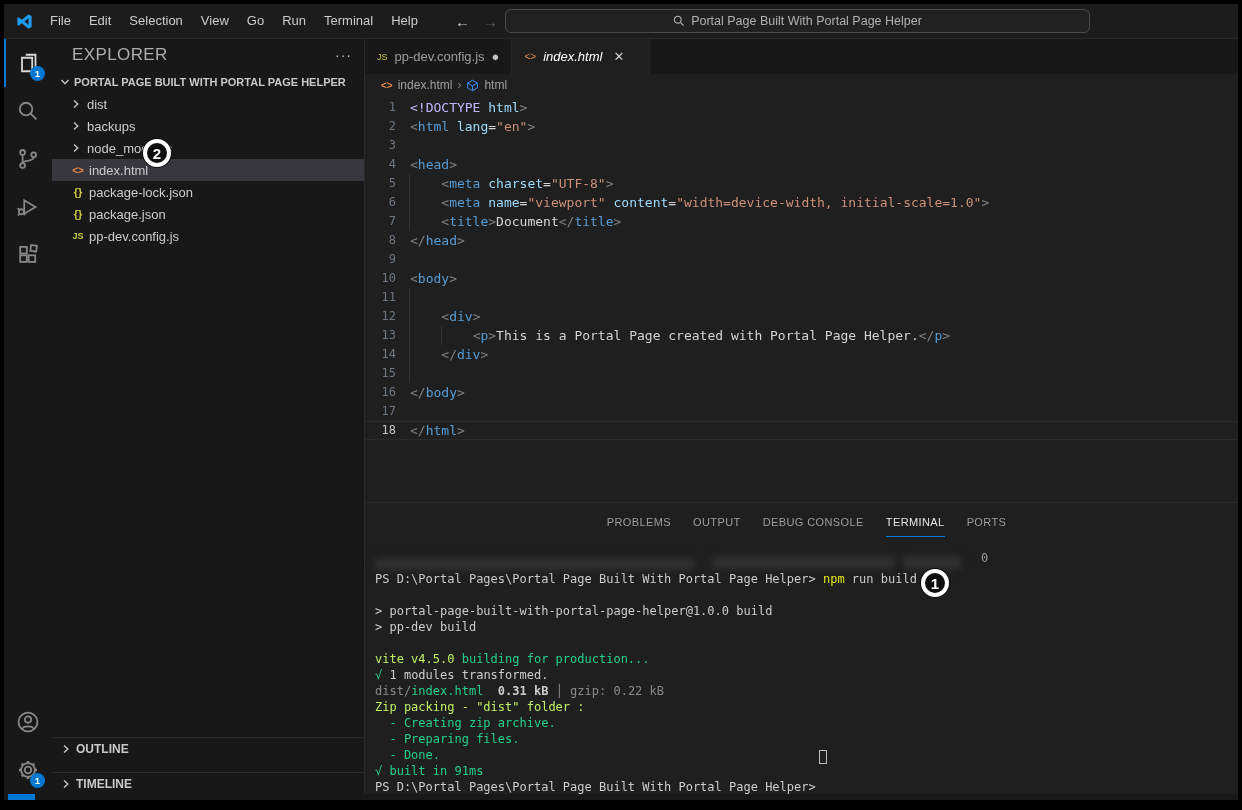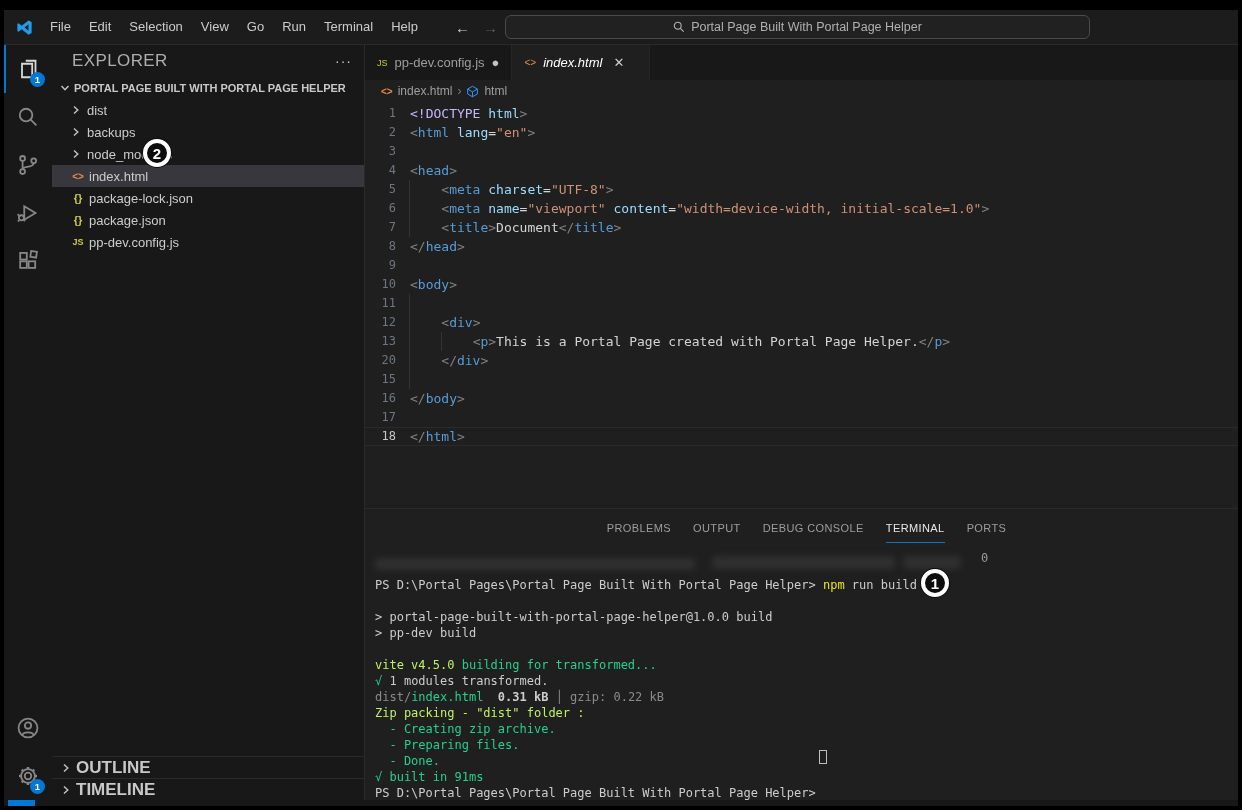--- a/index.html
+++ b/index.html
@@ -1,18 +1,18 @@
 <!DOCTYPE html>
 <html><head>
 <meta charset="utf-8">
 <style>
   * { margin:0; padding:0; box-sizing:border-box; }
   body { background:#2a2a2a; font-family:"Liberation Sans",sans-serif; }
   .frame { position:relative; width:1242px; height:810px; background:#000; overflow:hidden; }
-  .app { position:absolute; left:4px; top:10px; width:1234px; height:796px; background:#1f1f1f; display:flex; flex-direction:column; }
+  .app { position:absolute; left:4px; top:4px; width:1234px; height:796px; background:#1f1f1f; display:flex; flex-direction:column; }
 
   
   .titlebar { height:35px; flex:none; background:#1c1c1c; border-bottom:1px solid #2a2a2a; display:flex; align-items:center; position:relative; }
   .vscode-logo { margin-left:11px; width:19px; height:19px; flex:none; }
   .menus { display:flex; margin-left:7px; }
   .menu-item { padding:0 9px; font-size:13px; color:#cbcbcb; line-height:34px; cursor:default; }
   .nav-arrows { position:absolute; left:451px; top:0; height:34px; display:flex; align-items:center; gap:13px; font-size:15px; }
   .arrow-back { color:#cfcfcf; } .arrow-fwd { color:#5d5d5d; }
   .searchbox { position:absolute; left:501px; top:5px; width:585px; height:24px; background:#212121; border:1px solid #4a4a4a; border-radius:6px; display:flex; align-items:center; justify-content:center; gap:6px; color:#b0b0b0; font-size:12.5px; }
 
@@ -37,21 +37,21 @@
   .trow { height:22px; display:flex; align-items:center; font-size:13px; color:#cccccc; cursor:default; }
   .trow .chev { width:16px; margin-left:16px; flex:none; display:flex; align-items:center; justify-content:center; }
   .trow .fico { width:16px; margin-left:18px; flex:none; text-align:center; font-weight:bold; }
   .trow .lbl { margin-left:3px; white-space:nowrap; }
   .trow.hl { background:#32320f; }
   .trow.hl .lbl, .trow.hl svg path { color:#d6d67a; stroke:#bdbd6a; }
   .trow.sel { background:#37373d; }
   .ico-html { color:#e8894a; font-size:10px; }
   .ico-json { color:#cbcb41; font-size:11px; }
   .ico-js { color:#cbcb41; font-size:9px; }
-  .sb-bottomrow { height:22px; flex:none; border-top:1px solid #2a2a2a; display:flex; align-items:center; gap:5px; padding-left:9px; font-size:17px; font-weight:bold; color:#c8c8c8; }
+  .sb-bottomrow { height:22px; flex:none; border-top:1px solid #2a2a2a; display:flex; align-items:center; gap:5px; padding-left:9px; font-size:12px; font-weight:bold; color:#c8c8c8;margin-top:13px; }
   .spacer { flex:1; }
 
   
   .editor-col { flex:1; display:flex; flex-direction:column; min-width:0; }
   .tabbar { height:35px; flex:none; background:#181818; display:flex; }
   .tab { display:flex; align-items:center; gap:7px; padding:0 12px; font-size:13px; color:#9d9d9d; background:#181818; border-right:1px solid #252525; min-width:138px; }
   .tab.active { background:#1f1f1f; color:#ffffff; }
   .tab .tlabel.preview { font-style:italic; }
   .tab .dot { color:#c4c4c4; font-size:13px; }
   .tab .close { color:#cccccc; font-size:13px; margin-left:4px; }
@@ -327,21 +327,21 @@
             </div>
             <div class="cl">
               <span class="ln">12</span>
               <span class="lt"><span class="tk-txt">    </span><span class="tk-p">&lt;</span><span class="tk-tag">div</span><span class="tk-p">&gt;</span></span>
             </div>
             <div class="cl">
               <span class="ln">13</span>
               <span class="lt"><span class="tk-txt">        </span><span class="tk-p">&lt;</span><span class="tk-tag">p</span><span class="tk-p">&gt;</span><span class="tk-txt">This is a Portal Page created with Portal Page Helper.</span><span class="tk-p">&lt;/</span><span class="tk-tag">p</span><span class="tk-p">&gt;</span></span>
             </div>
             <div class="cl">
-              <span class="ln">20</span>
+              <span class="ln">14</span>
               <span class="lt"><span class="tk-txt">    </span><span class="tk-p">&lt;/</span><span class="tk-tag">div</span><span class="tk-p">&gt;</span></span>
             </div>
             <div class="cl">
               <span class="ln">15</span>
               <span class="lt"></span>
             </div>
             <div class="cl">
               <span class="ln">16</span>
               <span class="lt"><span class="tk-p">&lt;/</span><span class="tk-tag">body</span><span class="tk-p">&gt;</span></span>
             </div>
@@ -373,21 +373,21 @@
                 <span>PORTS</span>
               </div>
             </div>
           <div class="term" id="term">
               <div class="tline"></div>
               <div class="tline"><span class="t-w">PS D:\Portal Pages\Portal Page Built With Portal Page Helper&gt; </span><span class="t-y">npm</span><span class="t-w"> run build</span></div>
               <div class="tline"></div>
               <div class="tline"><span class="t-w">&gt; portal-page-built-with-portal-page-helper@1.0.0 build</span></div>
               <div class="tline"><span class="t-w">&gt; pp-dev build</span></div>
               <div class="tline"></div>
-              <div class="tline"><span class="t-c">vite v4.5.0 </span><span class="t-g">building for transformed...</span></div>
+              <div class="tline"><span class="t-c">vite v4.5.0 </span><span class="t-g">building for production...</span></div>
               <div class="tline"><span class="t-g">√</span><span class="t-w"> 1 modules transformed.</span></div>
               <div class="tline"><span class="t-d">dist/</span><span class="t-g">index.html</span><span class="t-b">  0.31 kB</span><span class="t-d"> │ gzip: 0.22 kB</span></div>
               <div class="tline"><span class="t-c">Zip packing - "dist" folder :</span></div>
               <div class="tline"><span class="t-g">  - Creating zip archive.</span></div>
               <div class="tline"><span class="t-g">  - Preparing files.</span></div>
               <div class="tline"><span class="t-g">  - Done.</span></div>
               <div class="tline"><span class="t-g">√ built in 91ms</span></div>
               <div class="tline"><span class="t-w">PS D:\Portal Pages\Portal Page Built With Portal Page Helper&gt;</span></div>
             </div>
         </div>

